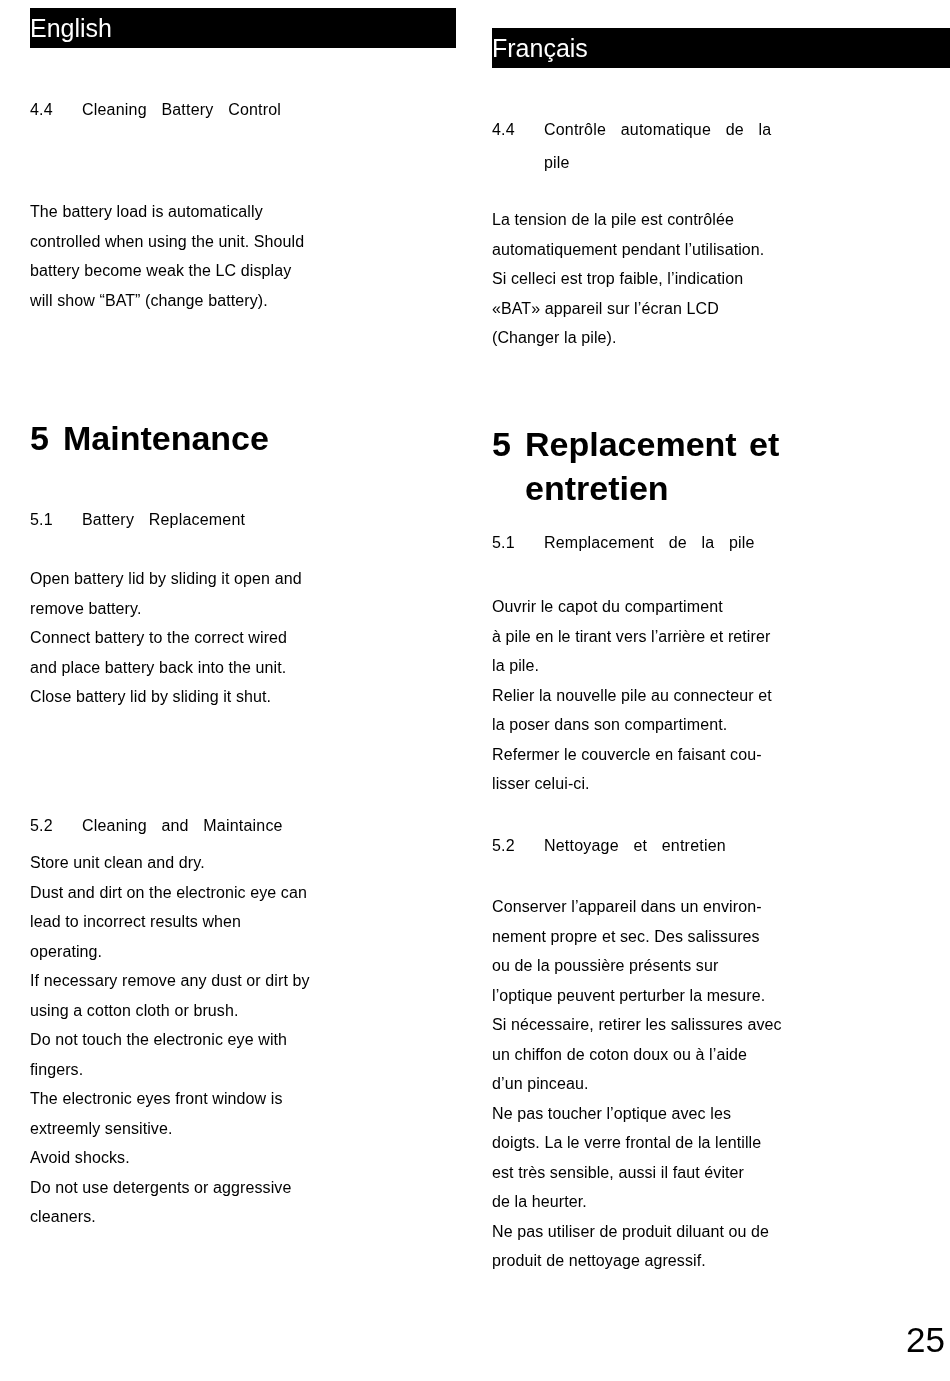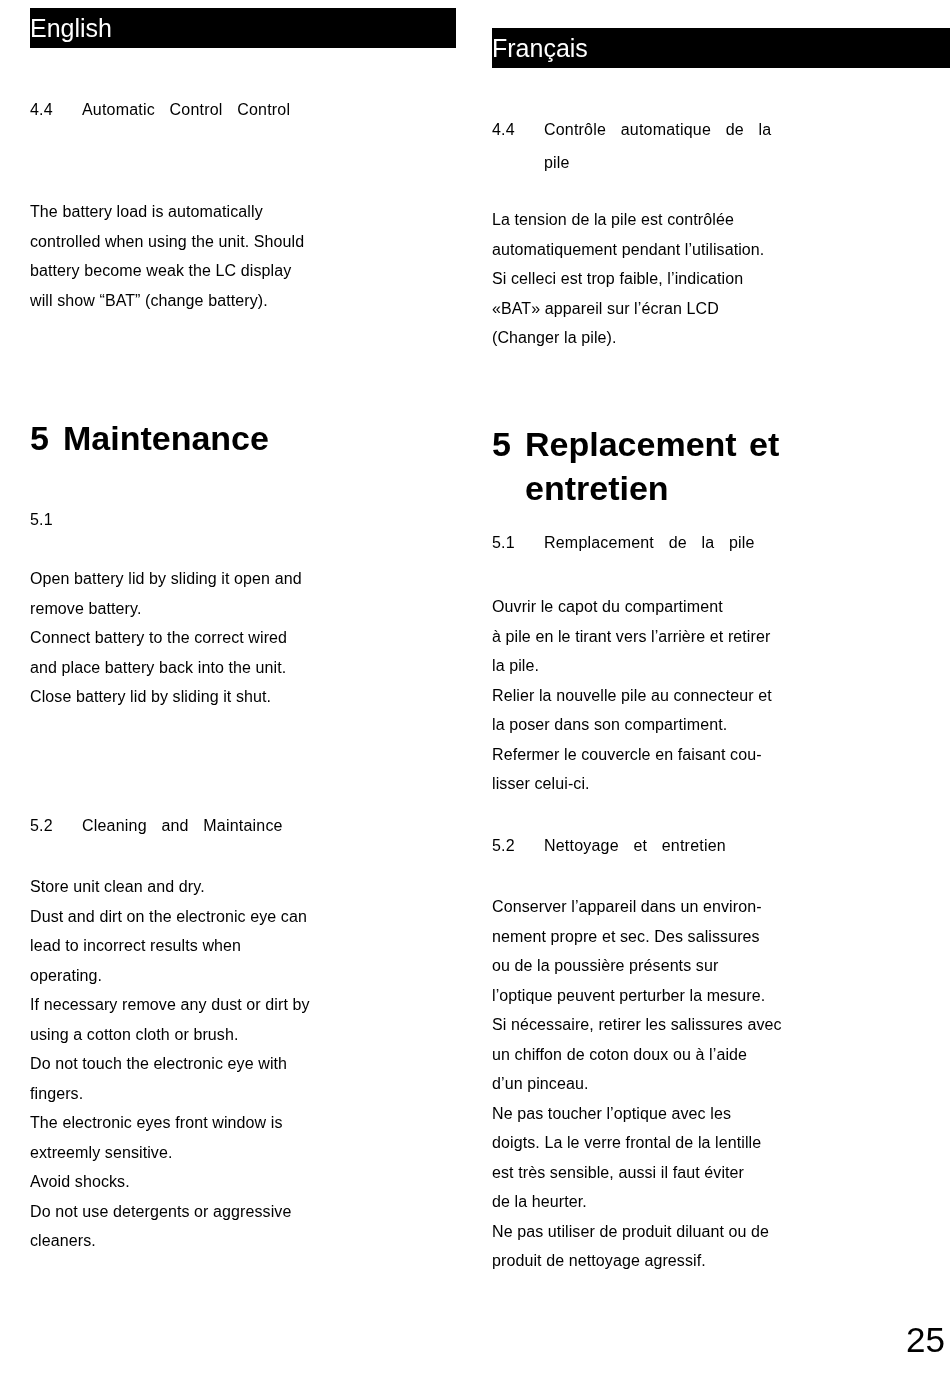--- a/index.html
+++ b/index.html
@@ -77,46 +77,47 @@
 
   <div class="bar col-en">
     <span>English</span>
   </div>
   <div class="bar col-fr">
     <span>Français</span>
   </div>
 
   <div class="subhead col-en" style="top:93px">
     <span class="hnum">4.4</span>
-    <span class="htitle">Automatic Control Control</span>
+    <span class="htitle">Cleaning Battery Control</span>
   </div>
   <div class="body col-en" style="top:197px">The battery load is automatically
 controlled when using the unit. Should
 battery become weak the LC display
 will show “BAT” (change battery).</div>
 
   <div class="bighead col-en" style="top:416px">
     <span class="hnum">5</span>
     <span class="htitle">Maintenance</span>
   </div>
 
   <div class="subhead col-en" style="top:503px">
     <span class="hnum">5.1</span>
+    <span class="htitle">Battery Replacement</span>
   </div>
   <div class="body col-en" style="top:564px">Open battery lid by sliding it open and
 remove battery.
 Connect battery to the correct wired
 and place battery back into the unit.
 Close battery lid by sliding it shut.</div>
 
   <div class="subhead col-en" style="top:809px">
     <span class="hnum">5.2</span>
     <span class="htitle">Cleaning and Maintaince</span>
   </div>
-  <div class="body col-en" style="top:872px">Store unit clean and dry.
+  <div class="body col-en" style="top:848px">Store unit clean and dry.
 Dust and dirt on the electronic eye can
 lead to incorrect results when
 operating.
 If necessary remove any dust or dirt by
 using a cotton cloth or brush.
 Do not touch the electronic eye with
 fingers.
 The electronic eyes front window is
 extreemly sensitive.
 Avoid shocks.

